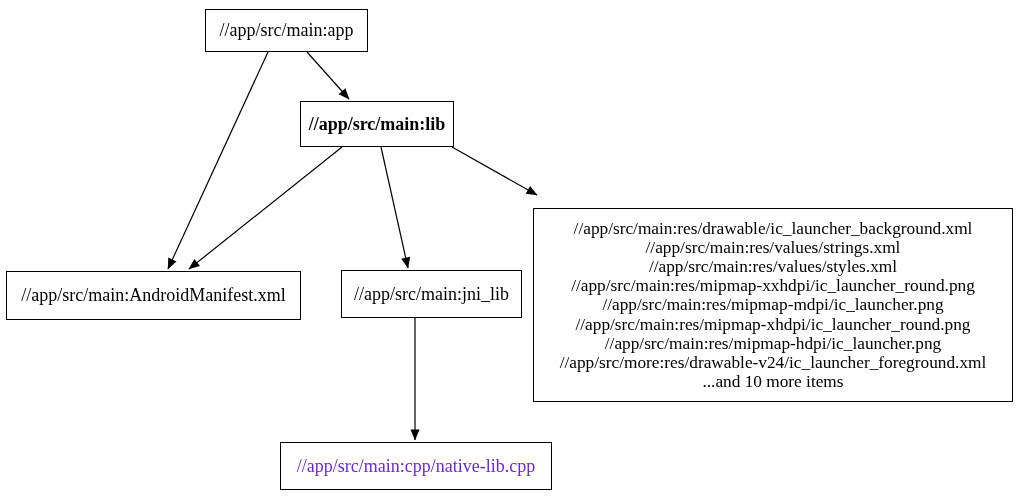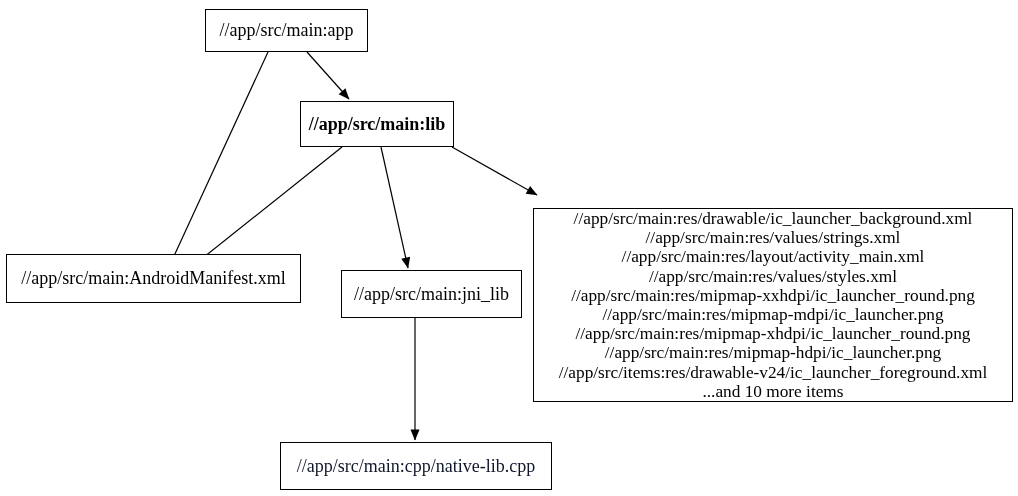--- a/index.html
+++ b/index.html
@@ -64,34 +64,33 @@
       <line x1="381" y1="147" x2="408" y2="268" stroke="#000000" stroke-width="1.2" marker-end="url(#arrow)"></line>
       <line x1="452" y1="147" x2="537" y2="195" stroke="#000000" stroke-width="1.2" marker-end="url(#arrow)"></line>
       <line x1="415" y1="318" x2="415" y2="440" stroke="#000000" stroke-width="1.2" marker-end="url(#arrow)"></line>
     </svg>
 <div class="node" style="left: 205px; top: 9px; width: 163px; height: 43px; border-color: rgb(0, 0, 0); background: rgb(255, 255, 255); color: rgb(0, 0, 0);">
       <div class="line">//app/src/main:app</div>
     </div>
     <div class="node" style="left: 300px; top: 101px; width: 154px; height: 46px; border-color: rgb(0, 0, 0); background: rgb(255, 255, 255); color: rgb(0, 0, 0); font-weight: bold;">
       <div class="line">//app/src/main:lib</div>
     </div>
-    <div class="node" style="left: 6px; top: 254px; width: 295px; height: 49px; border-color: rgb(0, 0, 0); background: rgb(255, 255, 255); color: rgb(0, 0, 0);">
+    <div class="node" style="left: 6px; top: 271px; width: 295px; height: 49px; border-color: rgb(0, 0, 0); background: rgb(255, 255, 255); color: rgb(0, 0, 0);">
       <div class="line">//app/src/main:AndroidManifest.xml</div>
     </div>
     <div class="node" style="left: 325px; top: 270px; width: 181px; height: 48px; border-color: rgb(0, 0, 0); background: rgb(255, 255, 255); color: rgb(0, 0, 0); margin-left: 16px;">
       <div class="line">//app/src/main:jni_lib</div>
     </div>
     <div class="node multi" style="left: 533px; top: 199px; width: 480px; height: 194px; border-color: rgb(0, 0, 0); background: rgb(255, 255, 255); color: rgb(0, 0, 0);">
       <div class="line">//app/src/main:res/drawable/ic_launcher_background.xml</div>
       <div class="line">//app/src/main:res/values/strings.xml</div>
-      <div class="line">//app/src/main:res/layout/activity_main.xml</div>
       <div class="line">//app/src/main:res/values/styles.xml</div>
       <div class="line">//app/src/main:res/mipmap-xxhdpi/ic_launcher_round.png</div>
       <div class="line">//app/src/main:res/mipmap-mdpi/ic_launcher.png</div>
       <div class="line">//app/src/main:res/mipmap-xhdpi/ic_launcher_round.png</div>
       <div class="line">//app/src/main:res/mipmap-hdpi/ic_launcher.png</div>
-      <div class="line">//app/src/items:res/drawable-v24/ic_launcher_foreground.xml</div>
+      <div class="line">//app/src/more:res/drawable-v24/ic_launcher_foreground.xml</div>
       <div class="line">...and 10 more items</div>
     </div>
-    <div class="node" style="left: 280px; top: 442px; width: 272px; height: 48px; border-color: rgb(0, 0, 0); background: rgb(255, 255, 255); color: #0f172a;">
+    <div class="node" style="left: 280px; top: 442px; width: 272px; height: 48px; border-color: rgb(0, 0, 0); background: rgb(255, 255, 255); color: #6d28d9;">
       <div class="line">//app/src/main:cpp/native-lib.cpp</div>
     </div>
   </div>
 
 </body></html>

